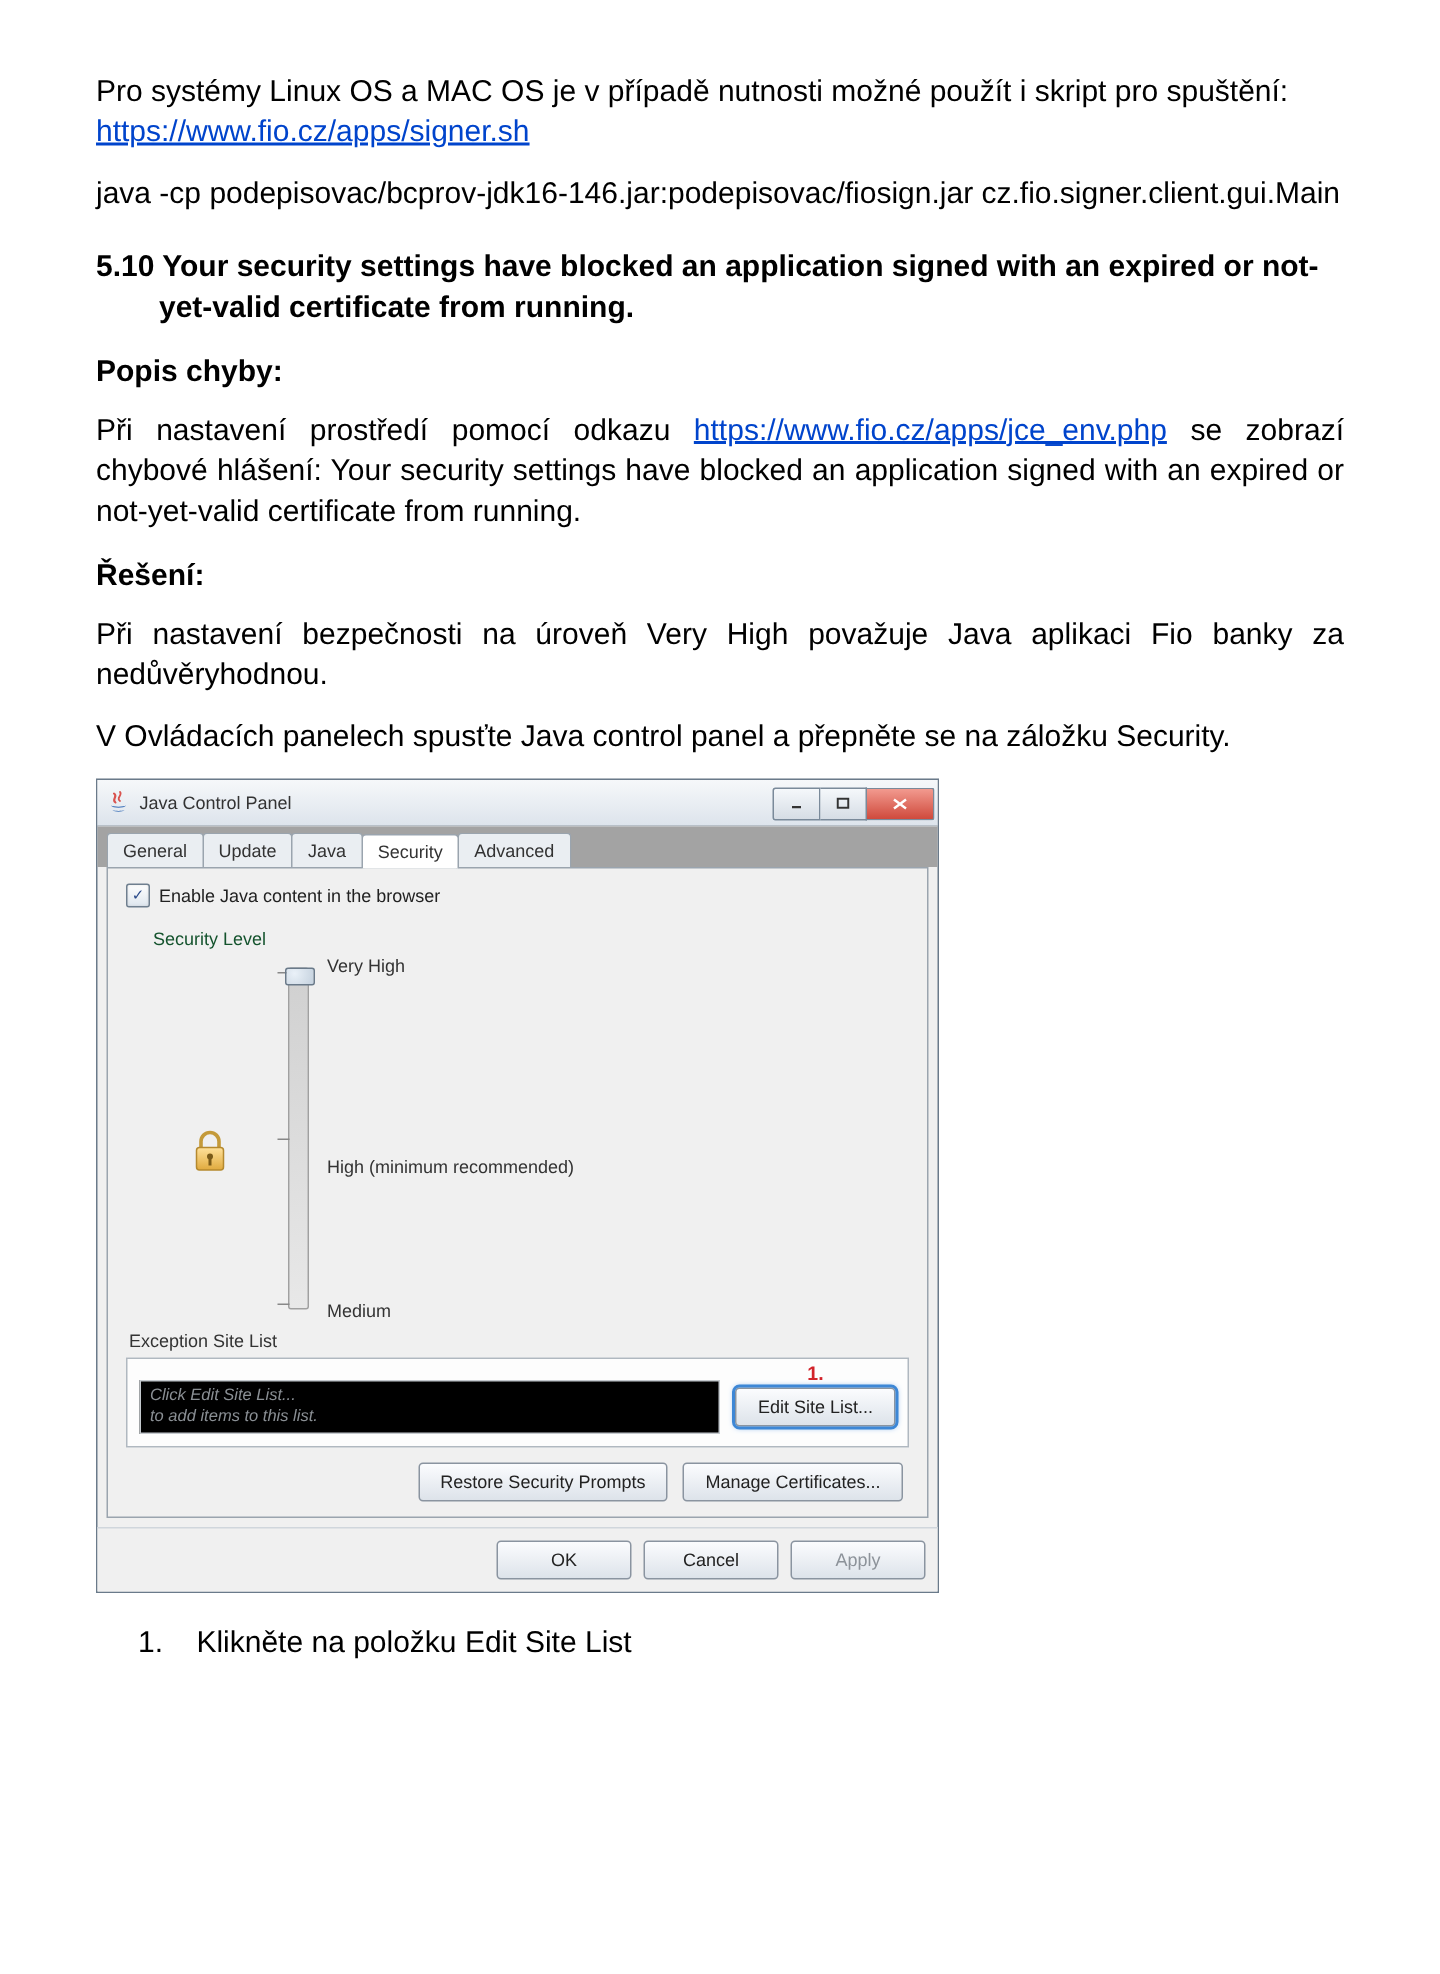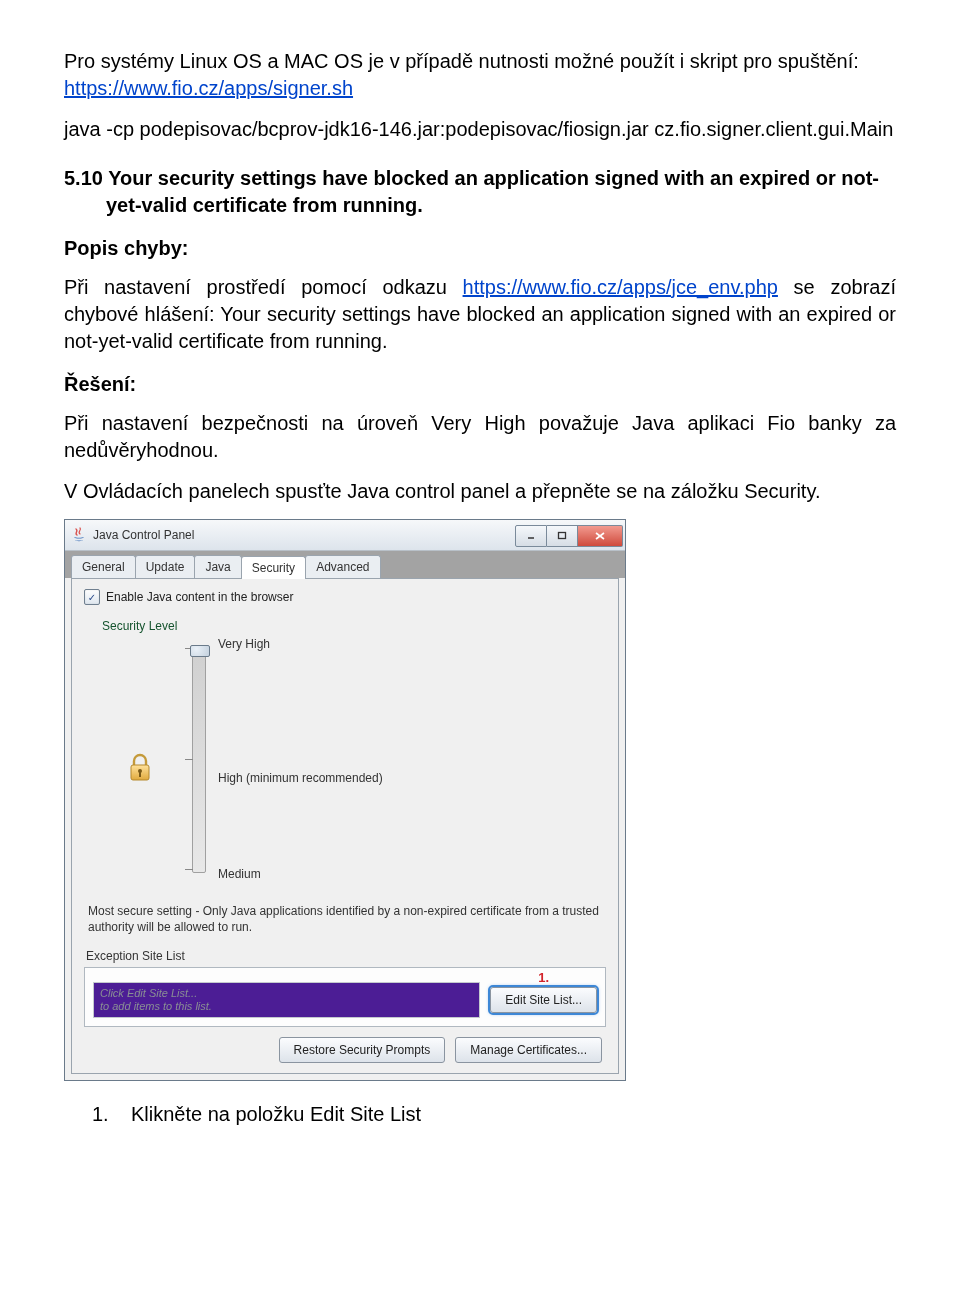--- a/index.html
+++ b/index.html
@@ -217,21 +217,21 @@
   }
   .esl-row {
     display: flex;
     align-items: center;
     gap: 10px;
     margin-top: 8px;
   }
   .esl-placeholder {
     flex: 1;
     border: 1px solid #c4c9ce;
-    background: #4c1d95;
+    background: #000000;
     height: 30px;
     padding: 2px 6px;
     font-size: 11px;
     color: #8a8f94;
     line-height: 1.25;
     display: flex;
     flex-direction: column;
     justify-content: center;
     font-style: italic;
   }
@@ -387,21 +387,20 @@
             </div>
             <div class="slabels">
               <div class="l1">Very High</div>
               <div class="l2">High (minimum recommended)</div>
               <div class="l3">Medium</div>
             </div>
           </div>
         </div>
       </div>
 
-      <div class="desc-text">Most secure setting - Only Java applications identified by a non-expired certificate from a trusted authority will be allowed to run.</div>
 
       <div class="esl-label">Exception Site List</div>
       <div class="esl-box">
         <div class="esl-row">
           <div class="esl-placeholder">
             <span>Click Edit Site List...</span>
             <span>to add items to this list.</span>
           </div>
           <div style="position:relative;">
             <div class="btn focused">
@@ -412,20 +411,25 @@
         </div>
       </div>
 
       <div class="row-buttons">
         <div class="btn">Restore Security Prompts</div>
         <div class="btn">Manage Certificates...</div>
       </div>
 
     </div>
 
+    <div class="footer-btns">
+      <div class="btn" style="min-width:60px;">OK</div>
+      <div class="btn" style="min-width:60px;">Cancel</div>
+      <div class="btn muted" style="min-width:60px;">Apply</div>
+    </div>
 
   </div>
 
   <div class="numlist">
     <span>1.</span>
     &nbsp;&nbsp;
     <span>Klikněte na položku Edit Site List</span>
   </div>
 
 </div>

